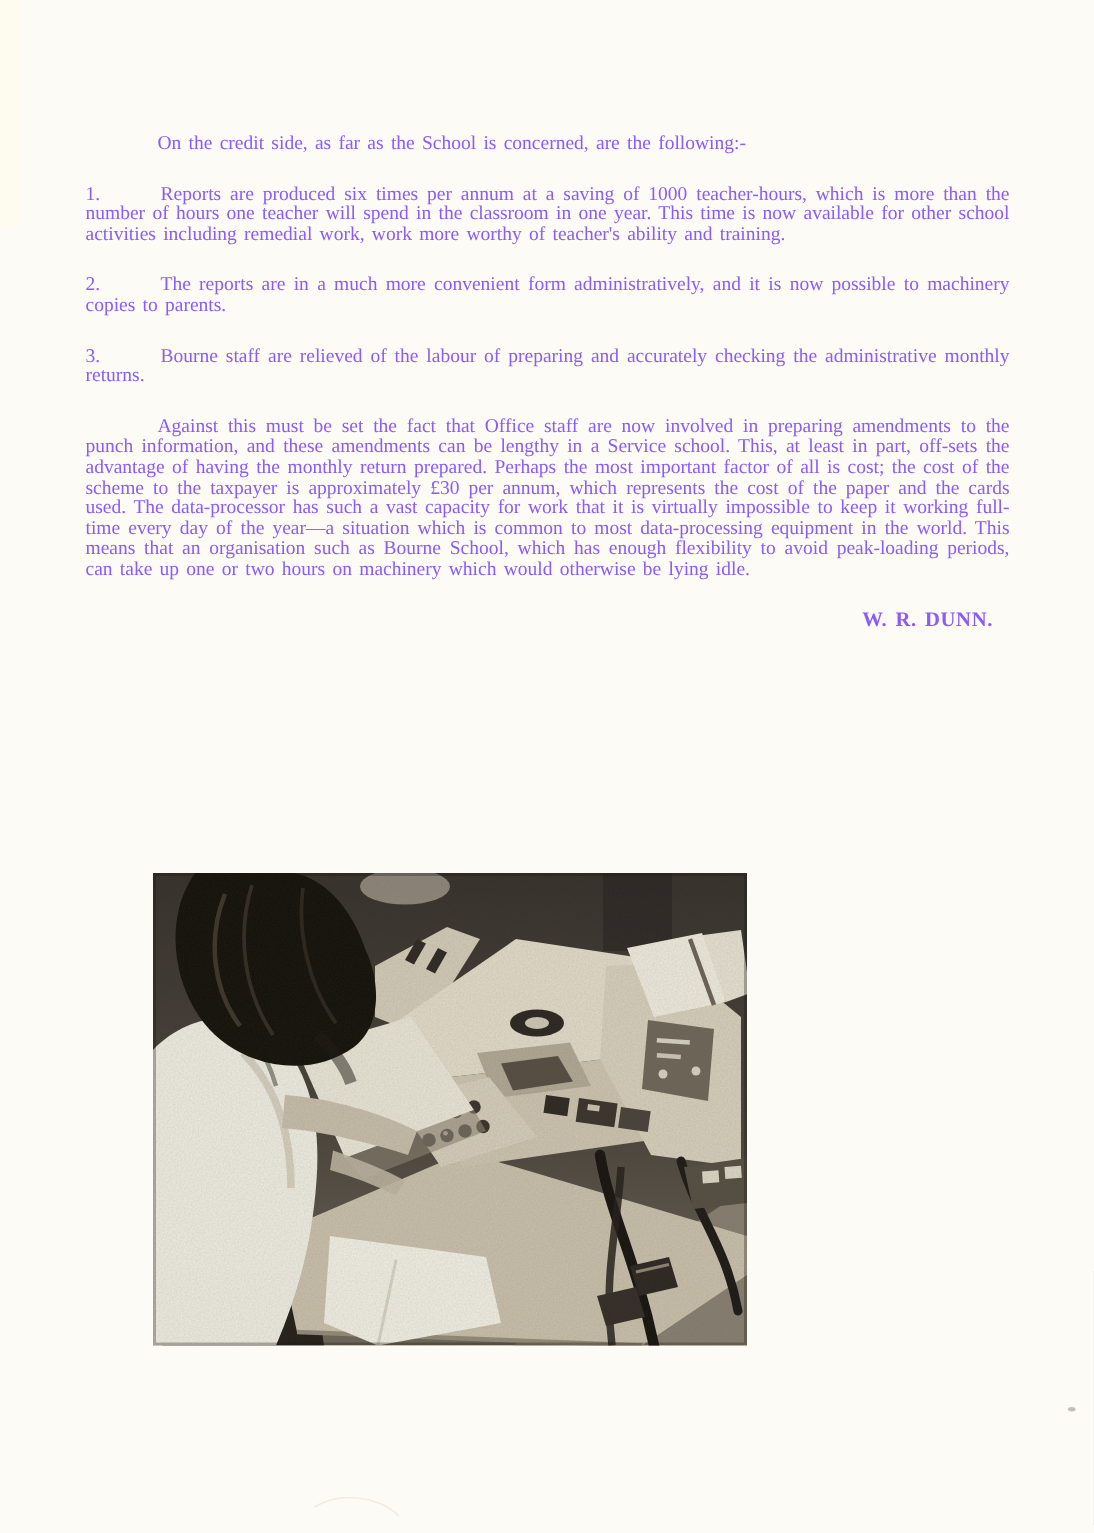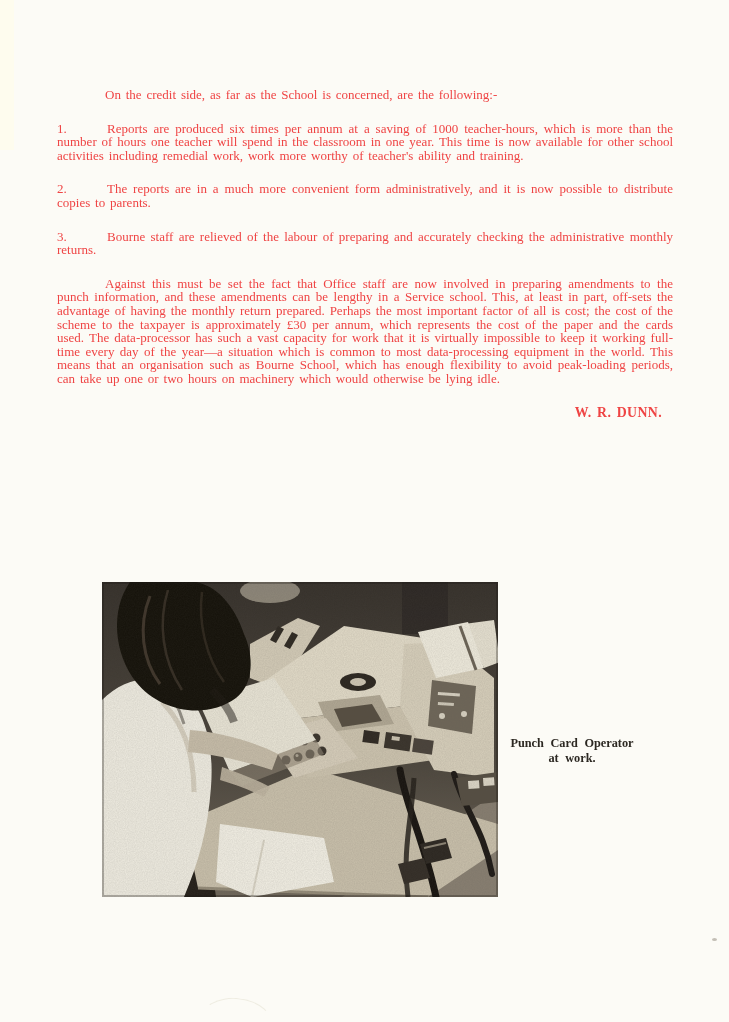--- a/index.html
+++ b/index.html
@@ -10,21 +10,21 @@
     background: #fcfbf6;
     overflow: hidden;
     font-family: "Liberation Serif", serif;
   }
   .corner-tint {
     position: absolute; left: 0; top: 0; width: 14px; height: 150px;
     background: #fffceb; opacity: .7;
   }
   .text-block {
     position: absolute; left: 57px; top: 88px; width: 616px;
-    color: #ef4444;
+    color: #8b5cf6;
     font-size: 13px; line-height: 13.6px;
     text-align: justify;
     word-spacing: 1.6px;
   }
   .text-block p { margin: 0 0 20px 0; }
   .indent { text-indent: 48px; }
   .numbered { position: relative; text-indent: 50px; }
   .numbered .num { position: absolute; left: 0; top: 0; text-indent: 0; }
   .signature {
     text-align: right; padding-right: 11px;
@@ -58,21 +58,21 @@
 
 <div class="page">
 
   <div class="corner-tint"></div>
 
   <main class="text-block">
     <p class="indent">On the credit side, as far as the School is concerned, are the following:-</p>
 
     <p class="numbered"><span class="num">1.</span><span>Reports are produced six times per annum at a saving of 1000 teacher-hours, which is more than the number of hours one teacher will spend in the classroom in one year. This time is now available for other school activities including remedial work, work more worthy of teacher's ability and training.</span></p>
 
-    <p class="numbered"><span class="num">2.</span><span>The reports are in a much more convenient form administratively, and it is now possible to distribute copies to parents.</span></p>
+    <p class="numbered"><span class="num">2.</span><span>The reports are in a much more convenient form administratively, and it is now possible to machinery copies to parents.</span></p>
 
     <p class="numbered"><span class="num">3.</span><span>Bourne staff are relieved of the labour of preparing and accurately checking the administrative monthly returns.</span></p>
 
     <p class="indent">Against this must be set the fact that Office staff are now involved in preparing amendments to the punch information, and these amendments can be lengthy in a Service school. This, at least in part, off-sets the advantage of having the monthly return prepared. Perhaps the most important factor of all is cost; the cost of the scheme to the taxpayer is approximately £30 per annum, which represents the cost of the paper and the cards used. The data-processor has such a vast capacity for work that it is virtually impossible to keep it working full-time every day of the year—a situation which is common to most data-processing equipment in the world. This means that an organisation such as Bourne School, which has enough flexibility to avoid peak-loading periods, can take up one or two hours on machinery which would otherwise be lying idle.</p>
 
 
     <p class="signature">W. R. DUNN.</p>
   </main>
 
   <figure class="photo">
@@ -177,21 +177,17 @@
         <path d="M110,108 C120,118 128,128 132,140" stroke="#1c1812" stroke-width="8" fill="none" opacity="0.5"></path>
       </g>
 
       <g>
         <rect width="396" height="315" filter="url(#grain)" opacity="0.3"></rect>
         <rect x="1" y="1" width="394" height="313" fill="none" stroke="#1a1613" stroke-width="2" opacity="0.3"></rect>
       </g>
     </svg>
   </figure>
 
-  <div class="caption">
-    <div>Punch Card Operator</div>
-    <div>at work.</div>
-  </div>
 
   <div class="curl-mark"></div>
   <div class="speck"></div>
 
 </div>
 
 </body></html>

